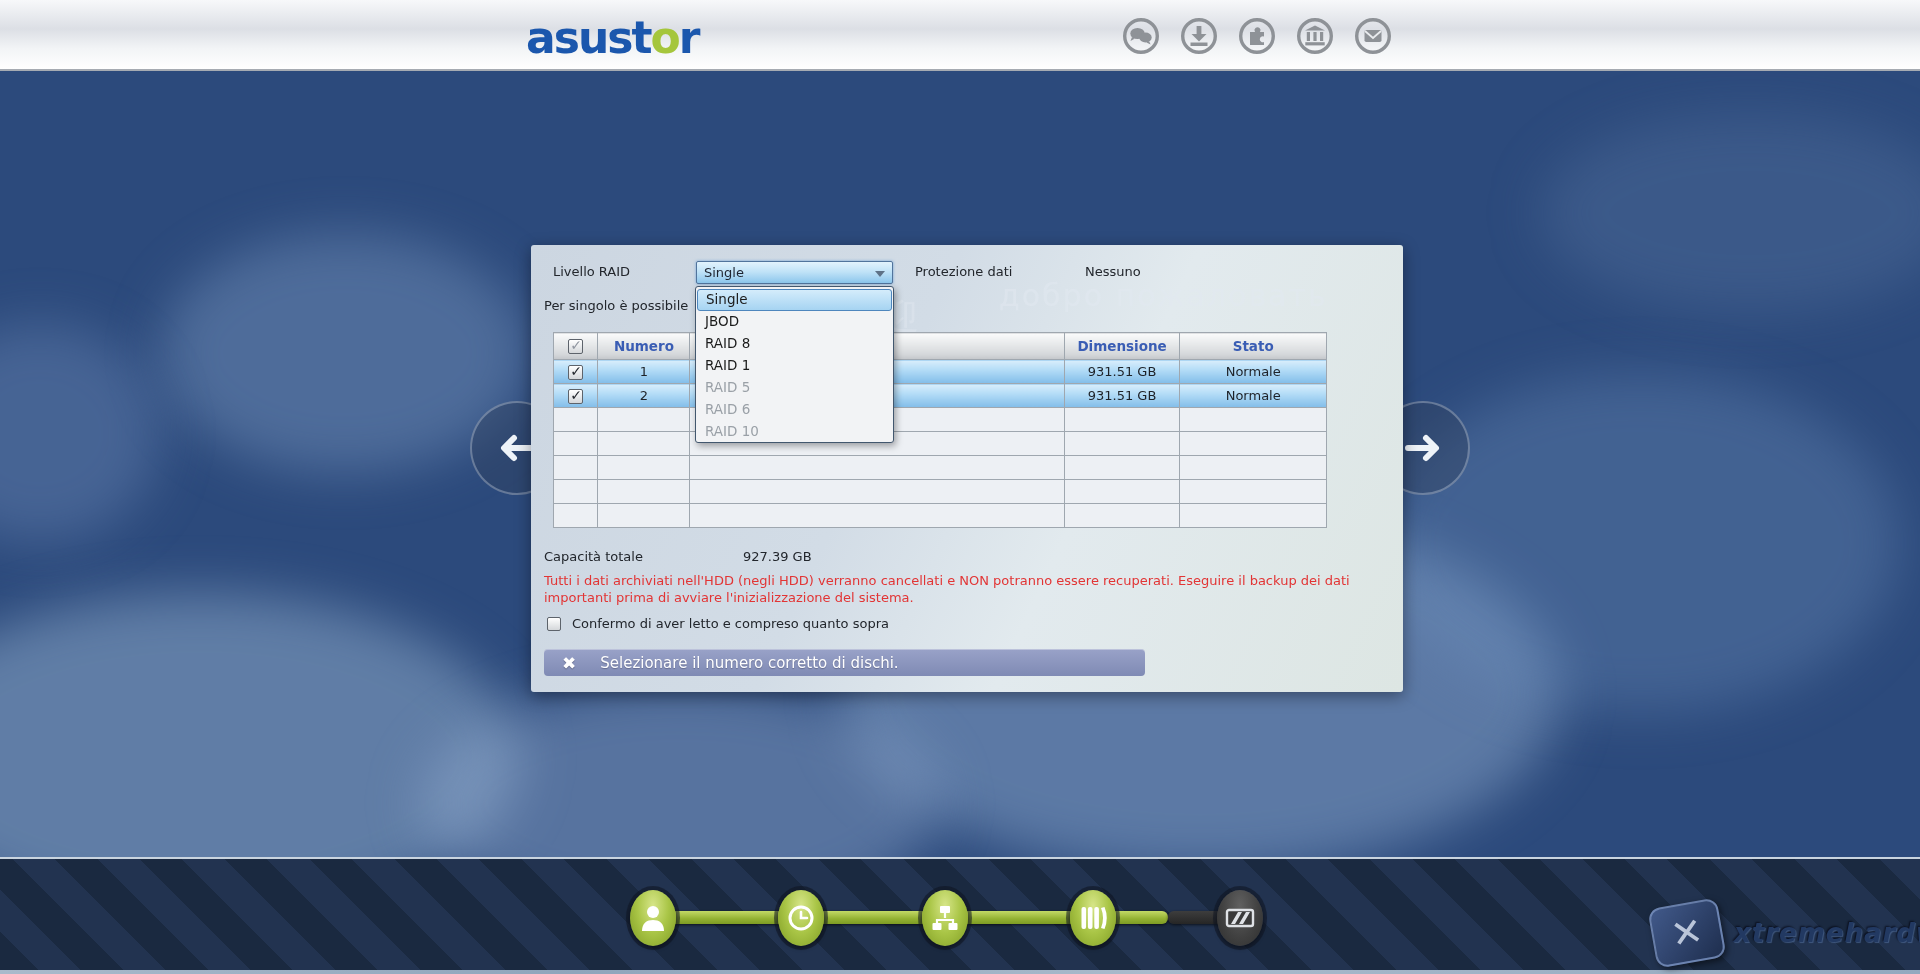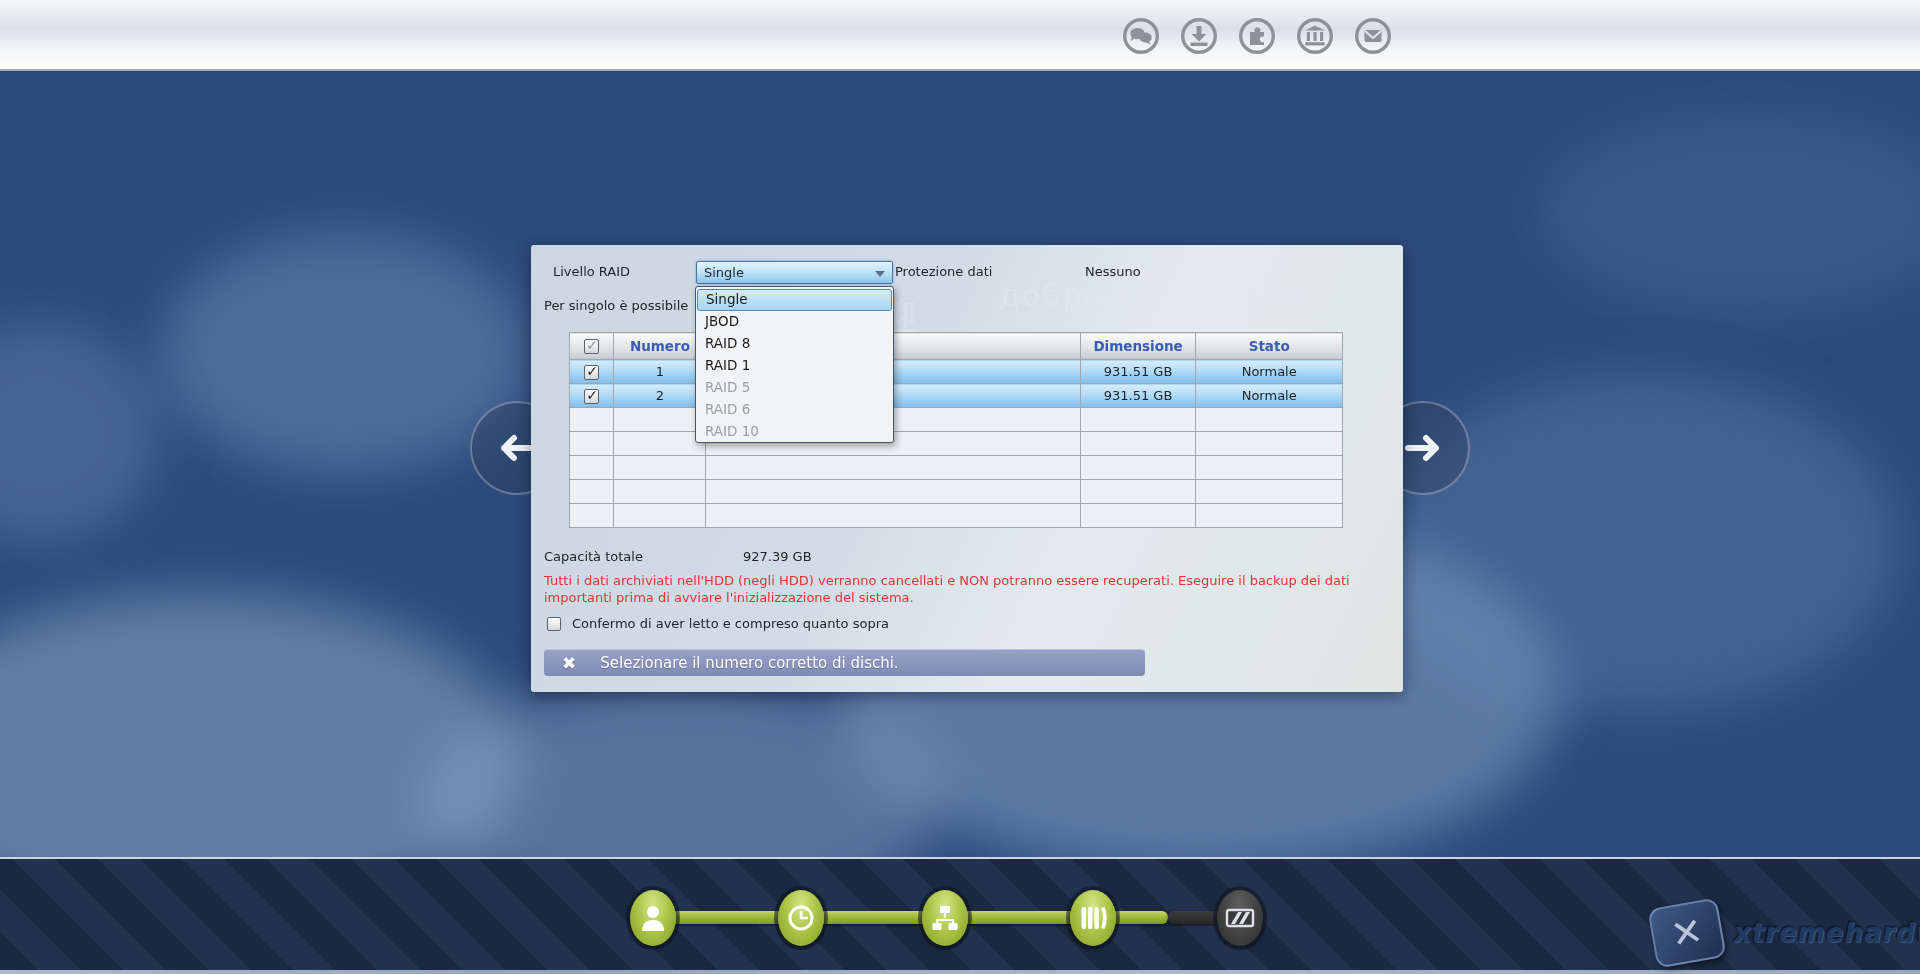--- a/index.html
+++ b/index.html
@@ -39,40 +39,40 @@
     background:linear-gradient(115deg,#ccd6e1 0%,#d2dce6 40%,#e2eaee 62%,#dde6e3 100%);
     border-radius:3px; box-shadow:0 4px 16px rgba(0,0,10,.40); overflow:hidden; font-size:13px; color:#22262c; }
   .wm { position:absolute; color:#e2e9f1; opacity:.55; white-space:nowrap; z-index:1; }
   .wm1 { left:468px; top:33px; font-size:30px; letter-spacing:2px; }
   .wm2 { left:428px; top:61px; font-size:31px; }
   .wm2 .sq { color:#8d98a7; font-size:20px; vertical-align:4px; }
   .wm3 { left:352px; top:48px; font-size:36px; opacity:.45; }
 
   .dlabel { position:absolute; z-index:3; }
   .lbl-raid { left:22px; top:19px; }
-  .lbl-prot { left:364px; top:19px; }
+  .lbl-prot { left:384px; top:19px; }
   .val-prot { left:554px; top:19px; }
   .lbl-sub  { left:13px; top:53px; }
 
   .select { position:absolute; left:165px; top:16px; width:197px; height:23px; z-index:4;
     background:linear-gradient(180deg,#e2f3fd 0%,#bfe2f7 48%,#8cc6ec 100%);
     border:1px solid #51749c; border-radius:2px; box-shadow:0 0 3px rgba(90,150,210,.8);
     line-height:21px; padding-left:7px; color:#1e2430; }
   .select .arrow { position:absolute; right:7px; top:9px; width:0; height:0;
     border-left:5px solid transparent; border-right:5px solid transparent; border-top:6px solid #5e7287; }
 
   .droplist { position:absolute; left:164px; top:41px; width:199px; height:157px; z-index:30;
     background:#f2f3f5; border:1px solid #42576e; border-radius:3px; padding:2px 1px;
     box-shadow:2px 3px 7px rgba(0,0,10,.35); }
   .opt { height:22px; line-height:21px; padding-left:8px; color:#1b1b1b; font-size:13.5px; }
   .opt.selected { background:linear-gradient(180deg,#d4ecfb,#a6d4f2); border:1px solid #4e86bd; border-radius:3px; line-height:19px; }
   .opt.disabled { color:#9aa0a7; }
 
   table.disks { position:absolute; left:22px; top:87px; width:774px; border-collapse:collapse; z-index:5;
-    background:#edf0f4; font-size:13px; color:#1e2228;margin-left:16px; }
+    background:#edf0f4; font-size:13px; color:#1e2228; }
   table.disks th, table.disks td { border:1px solid #9fa7af; text-align:center; }
   table.disks th { height:27px; background:linear-gradient(180deg,#fafbfb,#d5d8db 80%,#c3c6ca);
     color:#3a5db4; font-size:13.5px; }
   table.disks td { height:24px; background:#edf0f4; }
   tr.filled td { background:linear-gradient(180deg,#d9eefc 0%,#b0daf6 45%,#82bde9 100%); }
 
   .cb { display:inline-block; width:15px; height:15px; border:1px solid #5d636b; border-radius:2px;
     background:linear-gradient(180deg,#ffffff,#d4d7da); position:relative; vertical-align:middle; }
   .cb.checked::after { content:"✓"; position:absolute; left:1px; top:-3px; font-size:14px; font-weight:bold; color:#23272d; }
   .cb.graycheck::after { content:"✓"; position:absolute; left:1px; top:-3px; font-size:14px; font-weight:bold; color:#9096a0; }
@@ -111,20 +111,21 @@
   .xw-text { position:absolute; left:1734px; top:918px; z-index:21; font-size:26px; font-weight:bold;
     font-style:italic; color:#223962; letter-spacing:1px;
     text-shadow:1px 1px 1px rgba(90,120,170,.55), -1px -1px 2px rgba(0,0,12,.65); }
 </style>
 </head>
 <body>
 
 <div id="stage">
 
   <div class="header">
+    <div class="logo"><span>asust</span><span class="green">o</span><span>r</span></div>
     <div class="hicons">
       <svg class="hicon" viewBox="0 0 38 38">
         <circle cx="19" cy="19" r="16.3" fill="none" stroke="#8e9297" stroke-width="3.4"></circle>
         <ellipse cx="15.5" cy="16.5" rx="7.2" ry="5.6" fill="#8e9297"></ellipse>
         <path d="M10 20 l-1.5 4 4-2.2 z" fill="#8e9297"></path>
         <ellipse cx="23.5" cy="20.5" rx="6.2" ry="4.9" fill="#8e9297"></ellipse>
         <path d="M27 24 l1.6 3.4 -4.2-1.8 z" fill="#8e9297"></path>
       </svg>
       <svg class="hicon" viewBox="0 0 38 38">
         <circle cx="19" cy="19" r="16.3" fill="none" stroke="#8e9297" stroke-width="3.4"></circle>

